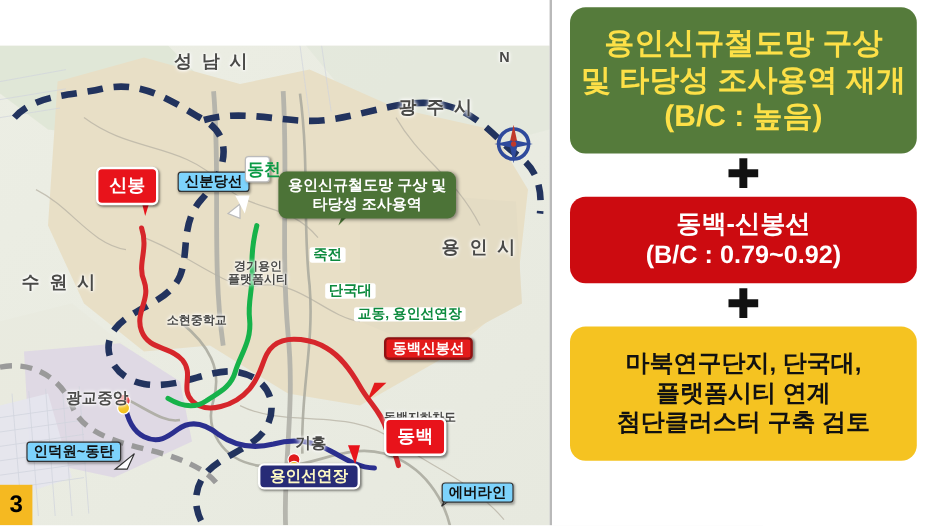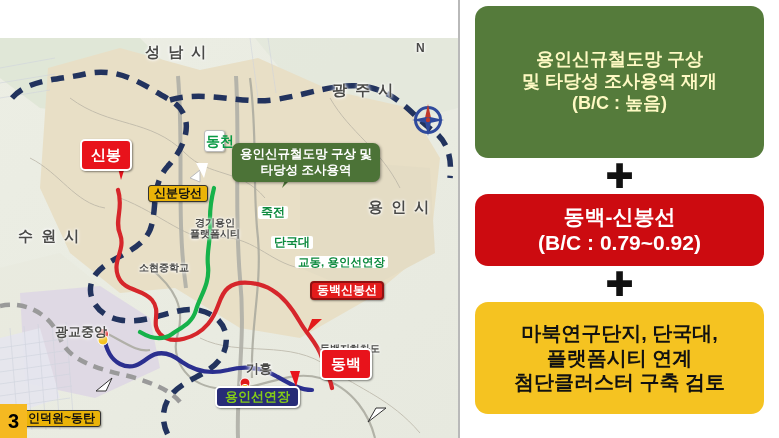--- a/index.html
+++ b/index.html
@@ -22,24 +22,24 @@
   .mlabel{position:absolute;white-space:nowrap;font-weight:bold;line-height:1.05;}
 
   
   .plain{color:#4a4a48;text-shadow:0 0 2px #fff,0 0 3px #fff,0 0 4px #fff;}
 
   
   .box-red{background:#e8131b;color:#fff;border:2px solid #ffffff;border-radius:5px;
       padding:6px 9px;font-size:15px;box-shadow:1px 1px 2px rgba(0,0,0,.45);}
   .box-darkred{background:#e31b1b;color:#fff;border:2px solid #8f1212;border-radius:4px;
       padding:1px 5px;font-size:12px;box-shadow:1px 1px 2px rgba(0,0,0,.4);}
-  .box-navy{background:#272b77;color:#84cc16;border:2px solid #fff;border-radius:5px;
+  .box-navy{background:#272b77;color:#fef9c3;border:2px solid #fff;border-radius:5px;
       padding:2px 8px;font-size:13px;box-shadow:1px 1px 2px rgba(0,0,0,.45);}
-  .box-white{background:#eab308;color:#111;border:1.5px solid #333;border-radius:3px;
-      padding:1px 5px;font-size:12px;box-shadow:1px 1px 2px rgba(0,0,0,.3);margin-top:42px;}
+  .box-white{background:#7dd3fc;color:#111;border:1.5px solid #333;border-radius:3px;
+      padding:1px 5px;font-size:12px;box-shadow:1px 1px 2px rgba(0,0,0,.3);}
   .box-green-dark{background:#4c7337;color:#fff;border-radius:7px;padding:4px 8px;
       font-size:12.5px;text-align:center;line-height:1.25;
       box-shadow:1px 1px 3px rgba(0,0,0,.4);}
   .txt-green{background:#ffffff;color:#0d8a3e;border-radius:2px;padding:0 3px;font-size:12px;}
   .txt-green2{background:#ffffff;color:#0d8a3e;border-radius:2px;padding:0 3px;font-size:11.5px;}
 
   #lbl-dongcheon{background:#ffffff;color:#0a9a45;border:1px solid #bbb;border-radius:3px;
       padding:3px 1px;font-size:14px;width:17px;text-align:right;line-height:1.0;
       box-shadow:1px 1px 2px rgba(0,0,0,.3);}
 
@@ -50,21 +50,21 @@
 
   
   #divider{position:absolute;left:458px;top:0;width:2px;height:438px;background:#b9b9b9;}
 
   
   #right{position:absolute;left:460px;top:0;width:319px;height:438px;background:#fff;
       display:flex;flex-direction:column;align-items:center;justify-content:flex-start;
       padding-top:6px;box-sizing:border-box;}
   .rbox{width:289px;border-radius:13px;text-align:center;font-weight:bold;
       display:flex;align-items:center;justify-content:center;line-height:1.22;}
-  #rbox-green{background:#557b3b;color:#fef9c3;height:152px;font-size:18px;}
+  #rbox-green{background:#557b3b;color:#fde047;height:122px;font-size:25px;}
   #rbox-red{background:#cc0b10;color:#fff;height:72px;font-size:21px;margin-top:0;}
   #rbox-yellow{background:#f5c321;color:#111;height:112px;font-size:20px;}
   .plus{font-size:34px;font-weight:bold;color:#111;line-height:1;
       height:36px;display:flex;align-items:center;justify-content:center;}
 </style>
 </head>
 <body>
 
 <div id="slide">
 
@@ -188,21 +188,21 @@
 
     <div class="mlabel" id="lbl-dongcheon" style="left:204px;top:92px;">동천</div>
 
     <div class="mlabel box-green-dark" style="left:232px;top:105px;white-space:pre;">용인신규철도망 구상 및
 타당성 조사용역</div>
 
     <div class="mlabel txt-green" style="left:258px;top:168px;">죽전</div>
     <div class="mlabel txt-green" style="left:271px;top:198px;">단국대</div>
     <div class="mlabel txt-green2" style="left:295px;top:218px;">교동, 용인선연장</div>
 
-    <div class="mlabel box-darkred" style="left:310px;top:243px;">동백신봉선</div>
+    <div class="mlabel box-darkred" style="left:320px;top:243px;">동백신봉선</div>
 
     <div class="mlabel box-red" style="left:320px;top:310px;">동백</div>
 
     <div class="mlabel box-navy" style="left:215px;top:348px;">용인선연장</div>
 
     <div class="mlabel box-white" style="left:368px;top:364px;">에버라인</div>
 
     <div class="mlabel box-white" style="left:22px;top:330px;">인덕원~동탄</div>
 
     <div id="page-num">3</div>

